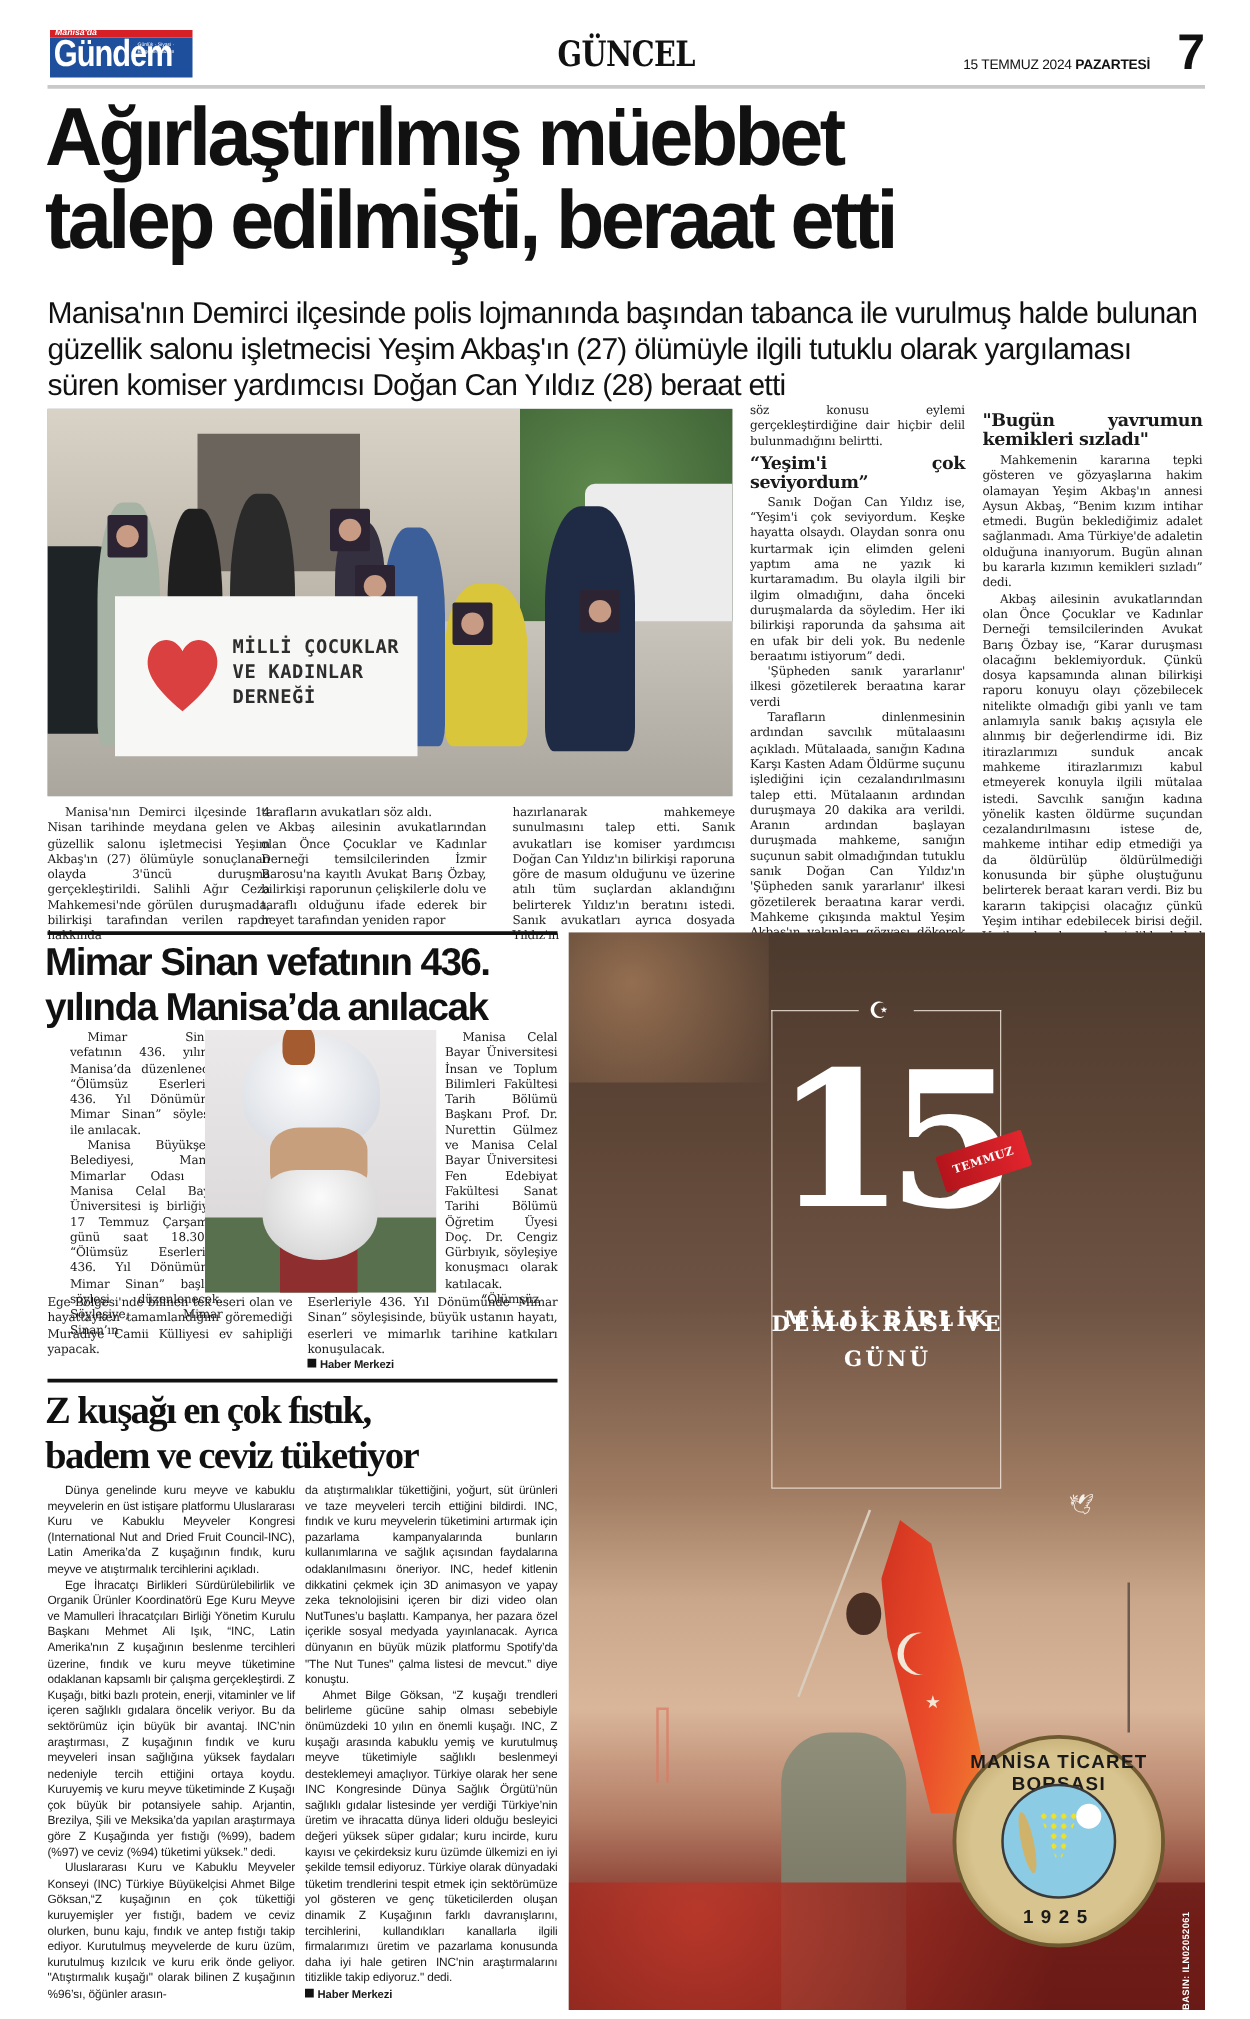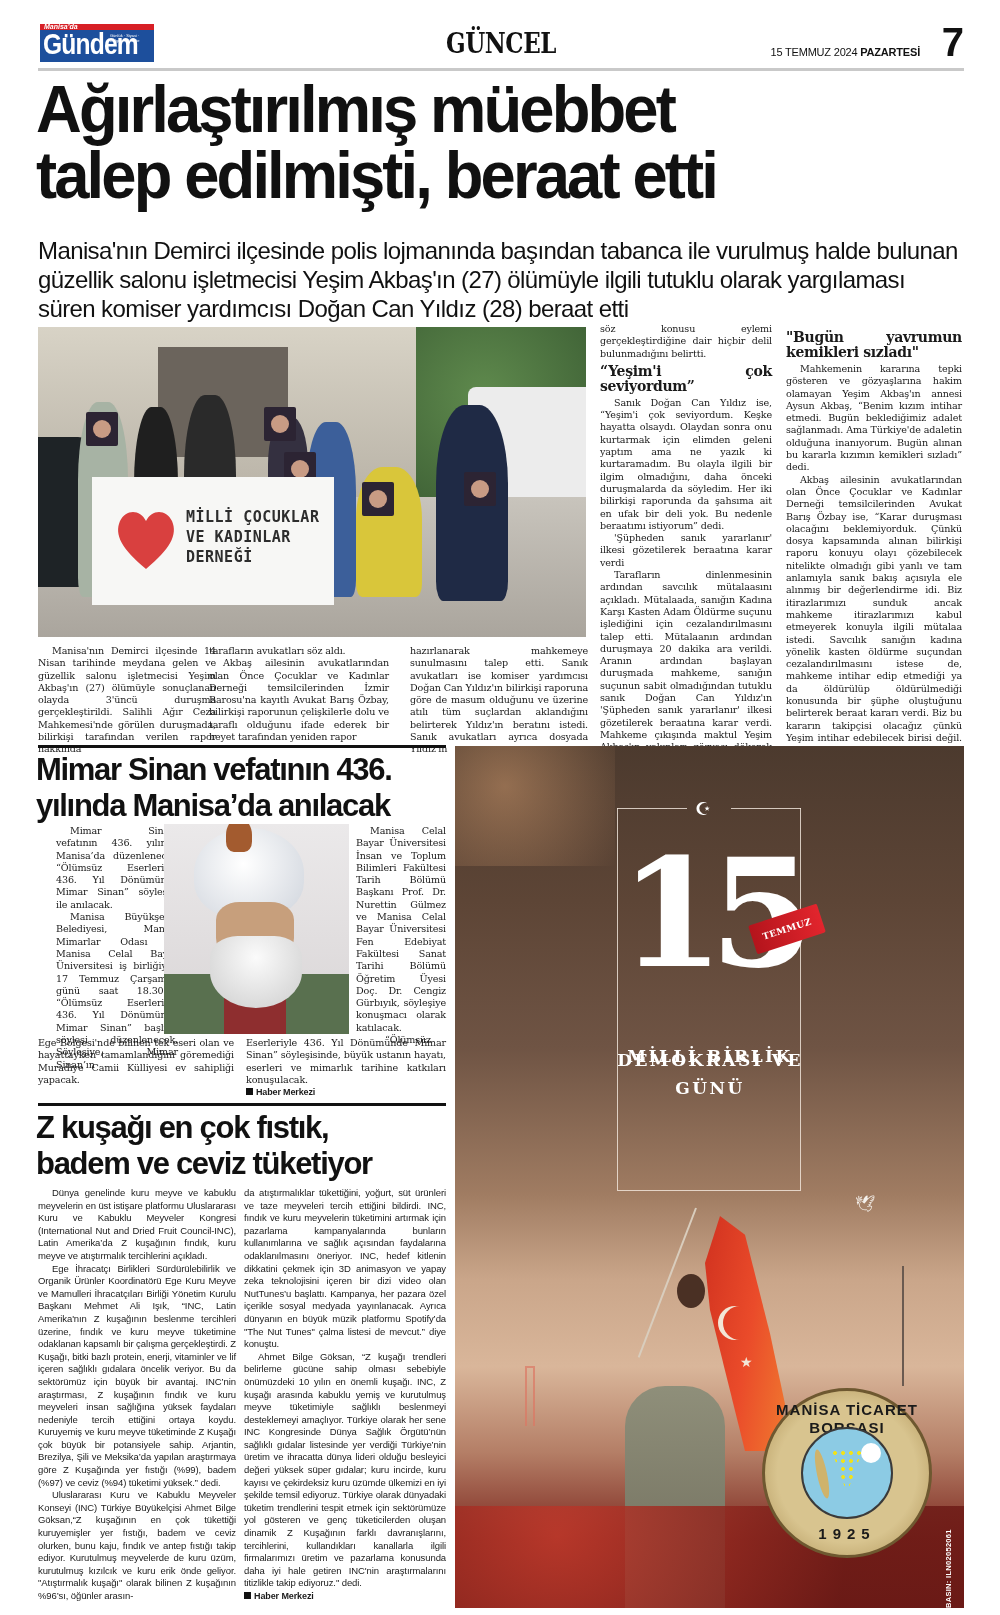--- a/index.html
+++ b/index.html
@@ -56,21 +56,21 @@
   .portrait { position: absolute; left: 164px; top: 824px; width: 185px; height: 210px; overflow: hidden; background: linear-gradient(#ebe9ea, #d9d5d6); }
   .portrait .turban { position: absolute; left: 30px; top: 4px; width: 110px; height: 90px; background: radial-gradient(circle at 45% 40%, #ffffff, #cfd4dc); border-radius: 50% 50% 40% 40%; }
   .portrait .kulah { position: absolute; left: 62px; top: -6px; width: 26px; height: 34px; background: #a35b2f; border-radius: 50% 50% 30% 30%; }
   .portrait .face { position: absolute; left: 52px; top: 78px; width: 78px; height: 60px; background: #c79f7c; border-radius: 30% 30% 40% 40%; }
   .portrait .beard { position: absolute; left: 46px; top: 112px; width: 92px; height: 72px; background: radial-gradient(circle at 50% 30%, #fbfbfb, #cdcdcd); border-radius: 30% 30% 50% 50%; }
   .portrait .robe { position: absolute; left: 0; top: 150px; width: 185px; height: 70px; background: #59704f; }
   .portrait .robe-in { position: absolute; left: 60px; top: 160px; width: 62px; height: 60px; background: #8e2e2f; }
 
   
   .hl3 { position: absolute; left: 36px; top: 1087px; width: 410px; font: bold 31px/36px "Liberation Sans", sans-serif; letter-spacing: -1.3px; }
-  .hl3 span { display: block; }
+  .hl3 span { display: block; font-family: Liberation Serif, serif; }
   .col-sans { position: absolute; font: 9.5px/12.6px "Liberation Sans", sans-serif; text-align: justify; color: #1a1a1a; letter-spacing: -0.1px; }
   .col-sans p { text-indent: 14px; }
   .col-sans p.noind { text-indent: 0; }
 
   
   .ad { position: absolute; left: 455px; top: 746px; width: 509px; height: 862px; overflow: hidden;
         background: linear-gradient(180deg, #4c3a2e 0%, #5d4536 18%, #6f5444 35%, #a07c62 52%, #caa68a 62%, #d9b69a 72%, #b47e66 82%, #7e2b22 92%, #5a1a16 100%); }
   .ad .glow { position: absolute; left: -60px; top: -40px; width: 220px; height: 160px; background: radial-gradient(circle, rgba(230,170,120,0.45), rgba(0,0,0,0)); }
   .ad .frame { position: absolute; left: 162px; top: 62px; width: 184px; height: 383px; border: 1px solid rgba(245,235,225,0.8); border-top: none; }
   .ad .frame-top-l { position: absolute; left: 162px; top: 62px; width: 70px; height: 1px; background: rgba(245,235,225,0.8); }

